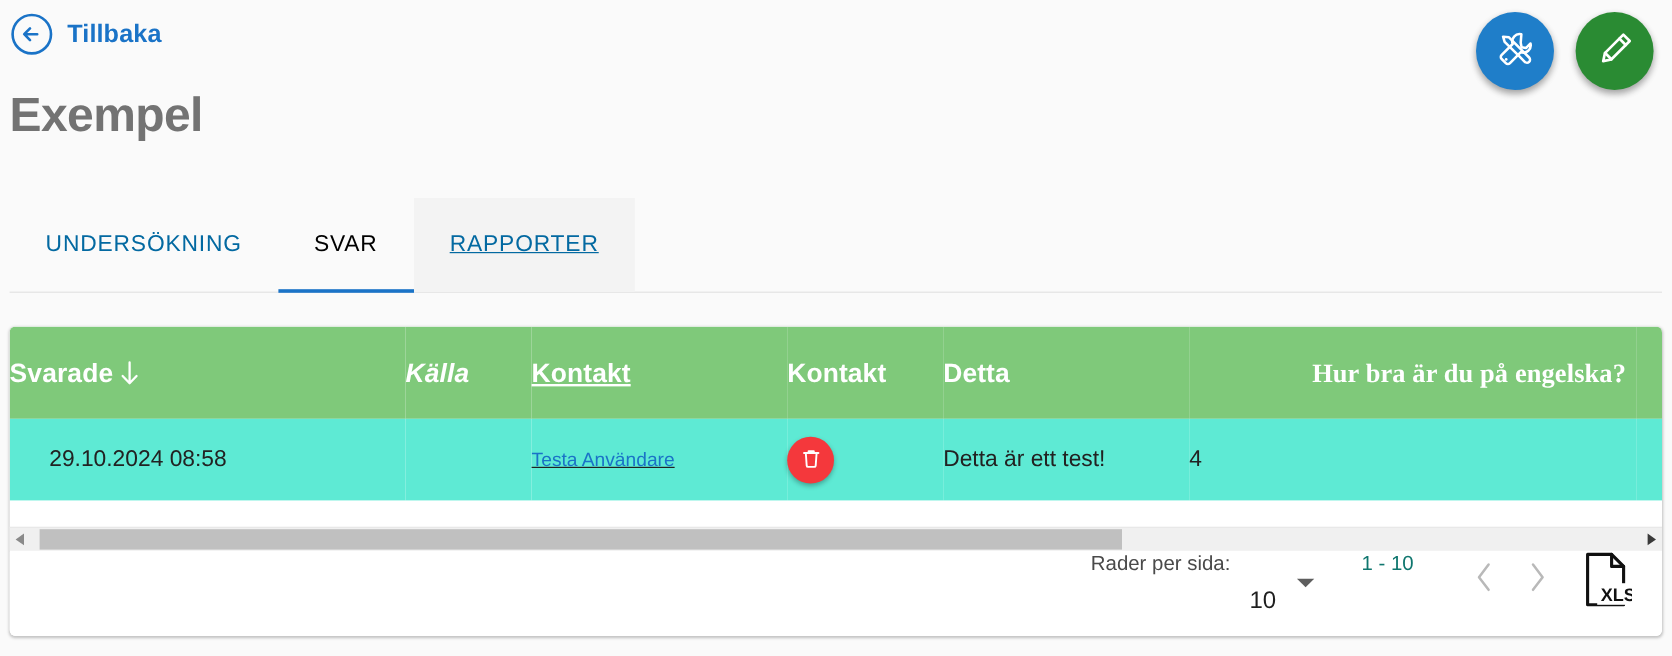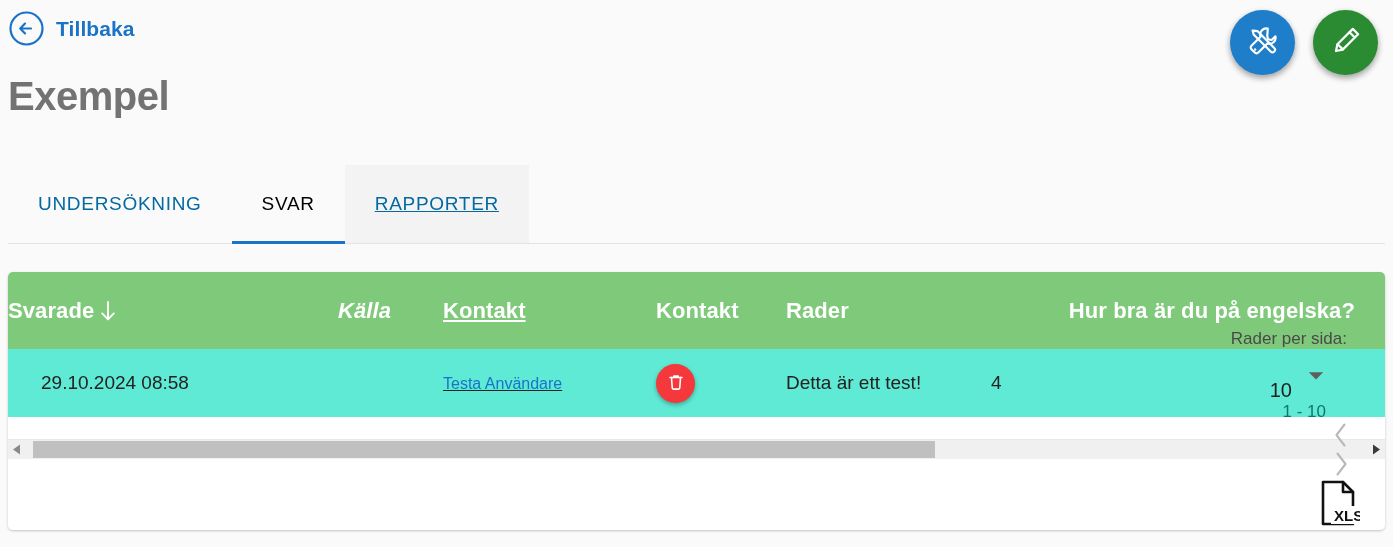--- a/index.html
+++ b/index.html
@@ -163,21 +163,21 @@
 
   
   .c-svarade  { width: 330px; padding-left: 33px; }
   .c-kalla    { width: 105px; font-style: italic; }
   .c-kontakt  { width: 213px; text-decoration: underline; }
   .c-action   { width: 130px; }
   .c-test     { width: 205px; }
   .c-eng      { width: 373px; }
   .c-hurbra   { width: 154px; }
 
-  .right-head { justify-content: flex-end; padding-right: 9px; }
+  .right-head { justify-content: flex-end; padding-right: 9px; font-family: Liberation Serif, serif; }
   .right-cell { text-align: right; padding-right: 9px; }
 
   .cell-link {
     color: #1a73c7;
     text-decoration: none;
     cursor: pointer;
     font-size: 16px;
   }
 
   .sort-arrow { display: inline-block; line-height: 0; }
@@ -233,26 +233,25 @@
   }
 
   
   .paginator {
     position: absolute;
     left: 0;
     top: 188px;
     width: 100%;
     height: 70px;
     display: flex;
-    align-items: flex-end;
+    align-items: flex-start;
     justify-content: flex-end;
     padding-right: 22px;
     gap: 0;
     background: #fff;
-    flex-direction: column;
   }
   .pg-label {
     font-size: 17px;
     color: #4a4a4a;
     margin-right: 16px;
     white-space: nowrap;
   }
   .pg-select {
     display: flex;
     align-items: center;
@@ -370,21 +369,21 @@
                 <span>Kontakt</span>
               </div>
             </th>
             <th class="c-action">
               <div class="th-inner">
                 <span>Kontakt</span>
               </div>
             </th>
             <th class="c-test">
               <div class="th-inner">
-                <span>Rader</span>
+                <span>Detta</span>
               </div>
             </th>
             <th class="c-eng">
               <div class="th-inner right-head">
                 <span>Hur bra är du på engelska?</span>
               </div>
             </th>
             <th class="c-hurbra">
               <div class="th-inner right-head">
                 

